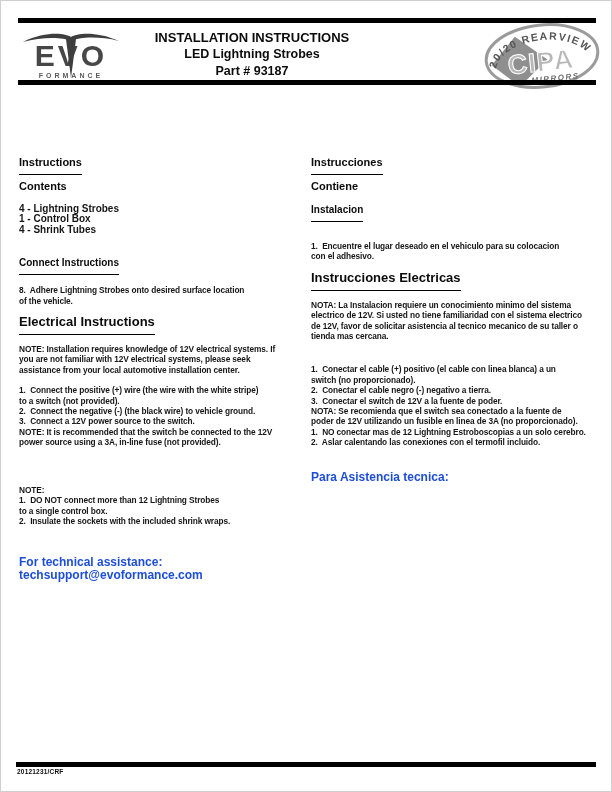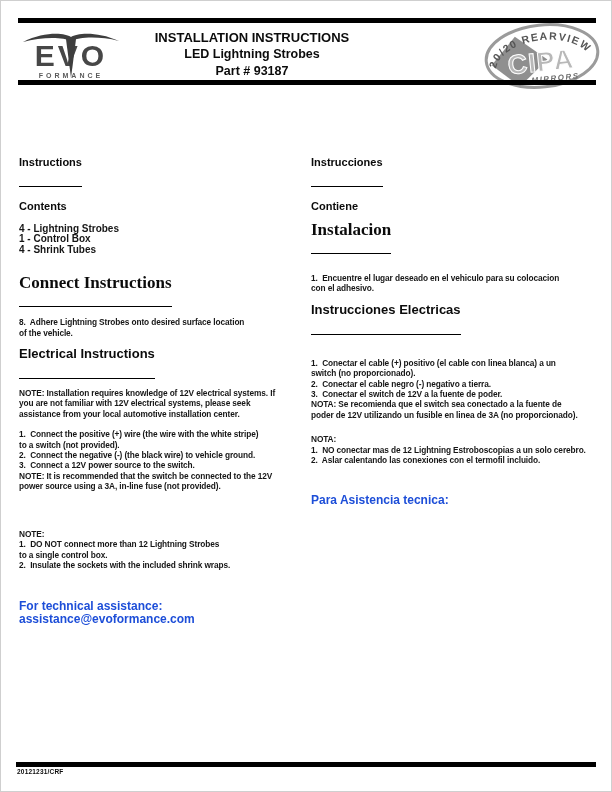--- a/index.html
+++ b/index.html
@@ -37,43 +37,43 @@
 
   
   .col { position: absolute; top: 155px; }
   #col-en { left: 18px;  width: 288px; }
   #col-es { left: 310px; width: 296px; }
 
   .h1, .h2, .h3, .h4 { color: #0b0b0b; }
   .h1 span, .h3 span, .h4 span {
     display: inline-block;
     border-bottom: 1.5px solid #000;
-    padding-bottom: 17px;
+    padding-bottom: 5px;
   }
   .h1 { font-size: 11px;   line-height: 13px; }
-  .h2 { font-size: 11px;   line-height: 12px; margin-top: 13px; }
-  .h3 { font-size: 17px; line-height: 13px; margin-top: 21px; font-family: Liberation Serif, serif; }
+  .h2 { font-size: 11px;   line-height: 12px; margin-top: 5px; }
+  .h3 { font-size: 10px; line-height: 13px; margin-top: 21px; }
   .h4 { font-size: 13px;   line-height: 15px; margin-top: 8px; }
 
   .list { font-size: 10px; line-height: 10.4px; margin-top: 12px; white-space: pre; }
   .para { font-size: 8.3px; line-height: 10.4px; white-space: pre; letter-spacing: -0.1px; }
 
   .step1  { margin-top: 10px; }
   .enote  { margin-top: 9px;  }
   .esteps { margin-top: 10px; }
   .nlabel { margin-top: 37px; }
   .fnotes { margin-top: 0; }
   .support { font-size: 12px; line-height: 13px; margin-top: 30px; color: #1d4ed8; }
 
   
   #col-es .h3     { margin-top: 11px; }
   #col-es .step1  { margin-top: 19px; }
   #col-es .esteps { margin-top: 23px; }
   #col-es .nlabel { margin-top: 14px; }
-  #col-es .support{ margin-top: 29px; }
+  #col-es .support{ margin-top: 23px; }
 
   
   #footer-code {
     position: absolute; left: 16px; top: 767px;
     font-size: 6.5px; letter-spacing: 0.2px; color: #0b0b0b;
   }
 </style>
 </head>
 <body>
 
@@ -127,38 +127,41 @@
 2.  Connect the negative (-) (the black wire) to vehicle ground.
 3.  Connect a 12V power source to the switch.
 NOTE: It is recommended that the switch be connected to the 12V
 power source using a 3A, in-line fuse (not provided).</div>
     <div class="para nlabel">NOTE:</div>
     <div class="para fnotes">1.  DO NOT connect more than 12 Lightning Strobes
 to a single control box.
 2.  Insulate the sockets with the included shrink wraps.</div>
     <div class="support">
       <div>For technical assistance:</div>
-      <div>assistance@evoformance.com</div>
+      <div>techsupport@evoformance.com</div>
     </div>
   </div>
 
   <div id="col-es" class="col">
     <div class="h1"><span>Instrucciones</span></div>
     <div class="h2">Contiene</div>
     <div class="h3"><span>Instalacion</span></div>
     <div class="para step1">1.  Encuentre el lugar deseado en el vehiculo para su colocacion
 con el adhesivo.</div>
     <div class="h4"><span>Instrucciones Electricas</span></div>
+    <div class="para enote">NOTA: La Instalacion requiere un conocimiento minimo del sistema
+electrico de 12V. Si usted no tiene familiaridad con el sistema electrico
+de 12V, favor de solicitar asistencia al tecnico mecanico de su taller o
+tienda mas cercana.</div>
     <div class="para esteps">1.  Conectar el cable (+) positivo (el cable con linea blanca) a un
 switch (no proporcionado).
 2.  Conectar el cable negro (-) negativo a tierra.
 3.  Conectar el switch de 12V a la fuente de poder.
 NOTA: Se recomienda que el switch sea conectado a la fuente de
 poder de 12V utilizando un fusible en linea de 3A (no proporcionado).</div>
-    <div class="para nlabel">NOTA:</div>
     <div class="para fnotes">1.  NO conectar mas de 12 Lightning Estroboscopias a un solo cerebro.
 2.  Aslar calentando las conexiones con el termofil incluido.</div>
     <div class="support">
       <div>Para Asistencia tecnica:</div>
     </div>
   </div>
 
   <div id="rule-footer" class="rule"></div>
   <div id="footer-code">20121231/CRF</div>
 

